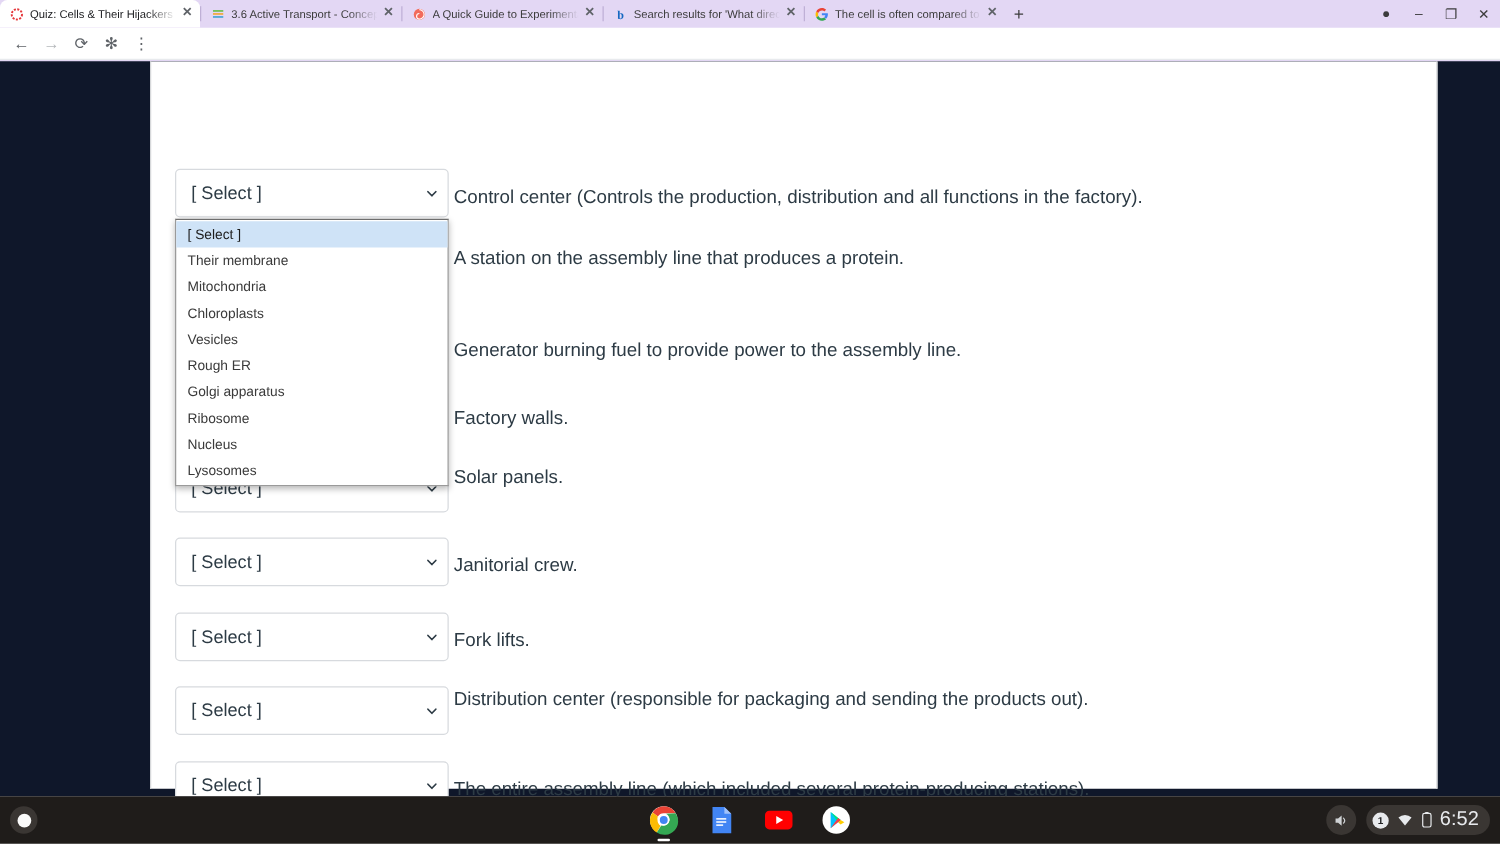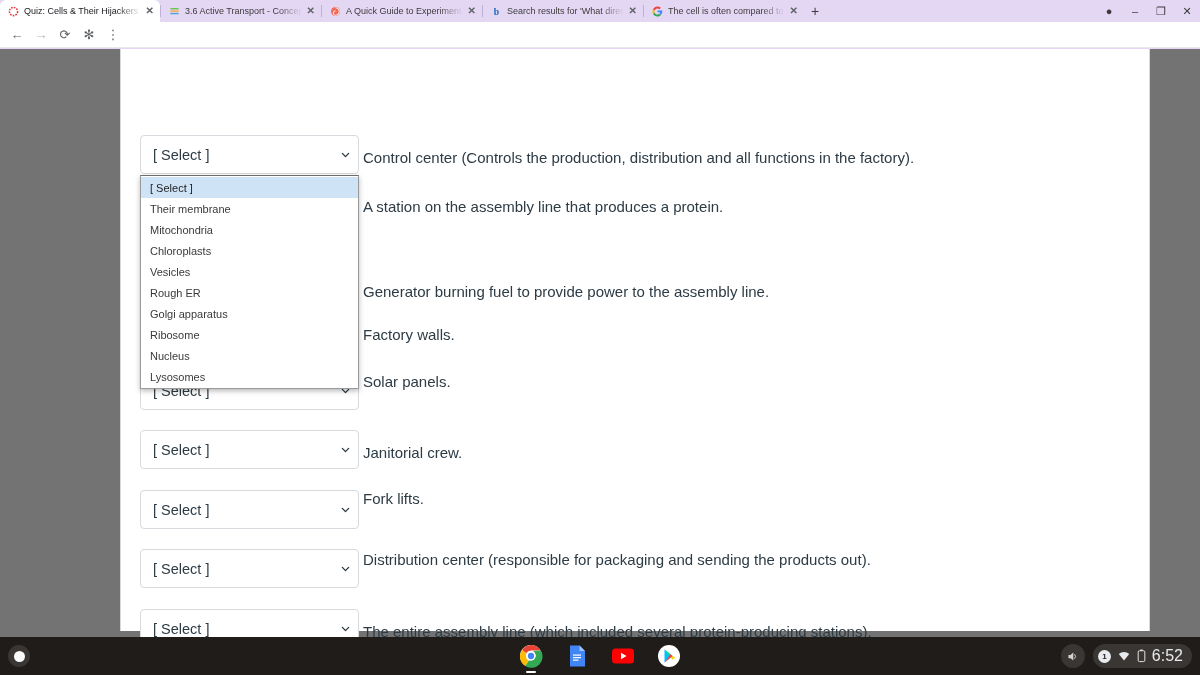--- a/index.html
+++ b/index.html
@@ -60,21 +60,21 @@
     flex: 1; height: 20px; background: #f1f3f4; border-radius: 10px;
     display: flex; align-items: center; padding: 0 8px; gap: 5px;
     font-size: 10.5px; color: #5f6368; margin: 0 4px;
   }
   .omnibox .host { color: #202124; }
   .omni-right { margin-left: auto; display: flex; align-items: center; gap: 2px; }
 
   
   .viewport {
     position: absolute; top: 49px; left: 0; right: 0; bottom: 0;
-    background: #737373; overflow: hidden;
+    background: #0f172a; overflow: hidden;
   }
   .page-card {
     position: absolute; left: 120px; top: 0px; width: 1030px; bottom: 6px;
     background: #ffffff; border-left: 1px solid #d6d8da; border-right: 1px solid #d6d8da;
   }
 
   
   .illus { position: absolute; left: 300px; top: -42px; width: 470px; height: 70px; overflow: hidden; }
 
   .qrow {
@@ -248,21 +248,21 @@
         <div class="prompt" style="margin-top:4px">A station on the assembly line that produces a protein.</div>
       </div>
 
       <div class="qrow" style="top:204px">
         <div class="sel">
           <span>[ Select ]</span>
           <svg class="caret" viewBox="0 0 10 10">
             <path d="M1.5 3.2 L5 6.8 L8.5 3.2" fill="none" stroke="#2d3b45" stroke-width="1.5" stroke-linecap="round" stroke-linejoin="round"></path>
           </svg>
         </div>
-        <div class="prompt" style="margin-top:30px">Generator burning fuel to provide power to the assembly line.</div>
+        <div class="prompt" style="margin-top:19px">Generator burning fuel to provide power to the assembly line.</div>
       </div>
 
       <div class="qrow" style="top:263px">
         <div class="sel">
           <span>[ Select ]</span>
           <svg class="caret" viewBox="0 0 10 10">
             <path d="M1.5 3.2 L5 6.8 L8.5 3.2" fill="none" stroke="#2d3b45" stroke-width="1.5" stroke-linecap="round" stroke-linejoin="round"></path>
           </svg>
         </div>
         <div class="prompt" style="margin-top:14px">Factory walls.</div>
@@ -288,21 +288,21 @@
         <div class="prompt" style="margin-top:14px">Janitorial crew.</div>
       </div>
 
       <div class="qrow" style="top:441px">
         <div class="sel">
           <span>[ Select ]</span>
           <svg class="caret" viewBox="0 0 10 10">
             <path d="M1.5 3.2 L5 6.8 L8.5 3.2" fill="none" stroke="#2d3b45" stroke-width="1.5" stroke-linecap="round" stroke-linejoin="round"></path>
           </svg>
         </div>
-        <div class="prompt" style="">Fork lifts.</div>
+        <div class="prompt" style="margin-top:14px">Fork lifts.</div>
       </div>
 
       <div class="qrow" style="top:500px">
         <div class="sel">
           <span>[ Select ]</span>
           <svg class="caret" viewBox="0 0 10 10">
             <path d="M1.5 3.2 L5 6.8 L8.5 3.2" fill="none" stroke="#2d3b45" stroke-width="1.5" stroke-linecap="round" stroke-linejoin="round"></path>
           </svg>
         </div>
         <div class="prompt" style="margin-top:2px">Distribution center (responsible for packaging and sending the products out).</div>

